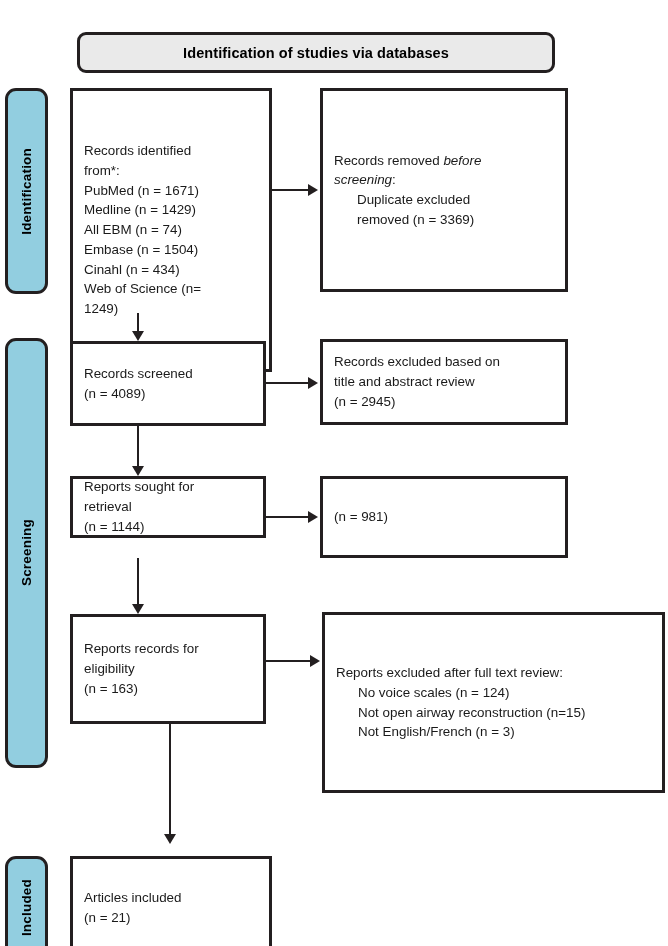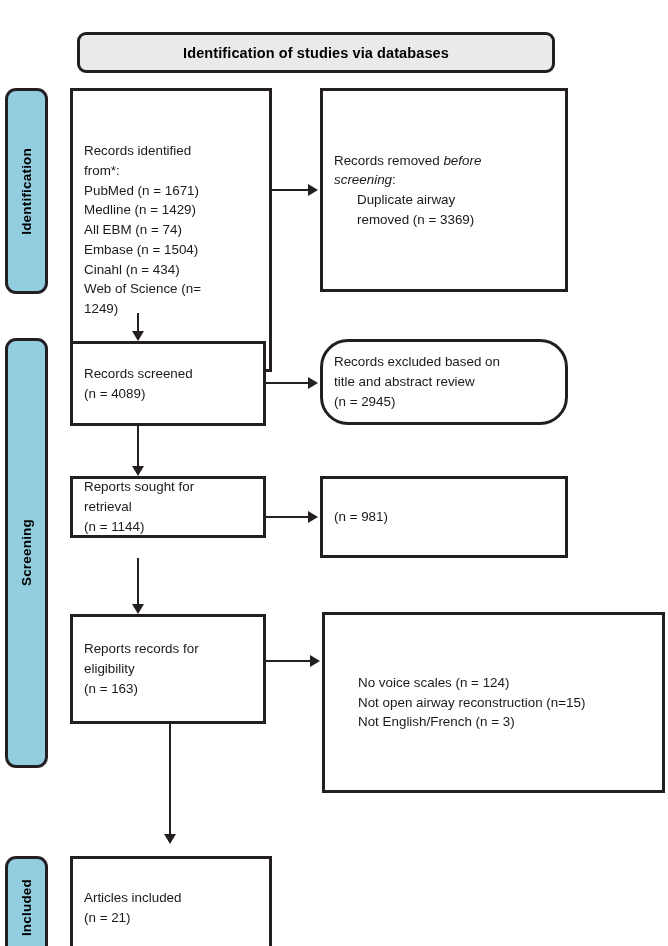--- a/index.html
+++ b/index.html
@@ -86,21 +86,21 @@
 
   
   #box-identified  { left: 70px; top: 60px;  width: 202px; height: 284px; }
   #box-screened    { left: 70px; top: 313px; width: 196px; height: 85px;  }
   #box-sought      { left: 70px; top: 448px; width: 196px; height: 62px;  }
   #box-assessed    { left: 70px; top: 586px; width: 196px; height: 110px; }
   #box-included    { left: 70px; top: 828px; width: 202px; height: 103px; }
 
   
   #box-removed     { left: 320px; top: 60px;  width: 248px; height: 204px; }
-  #box-excluded-ta { left: 320px; top: 311px; width: 248px; height: 86px; border-radius: 28px;  }
+  #box-excluded-ta { left: 320px; top: 311px; width: 248px; height: 86px;  }
   #box-notretrieved{ left: 320px; top: 448px; width: 248px; height: 82px;  }
   #box-excluded-ft { left: 322px; top: 584px; width: 343px; height: 181px; }
 
   
   .arrow-line-h {
     background: #231f20;
     height: 2.4px;
   }
   .arrow-head-r {
     width: 0; height: 0;
@@ -149,21 +149,21 @@
       <div class="box-line">Cinahl (n = 434)</div>
       <div class="box-line">Web of Science (n=</div>
       <div class="box-line">1249)</div>
     </div>
   </div>
 
   <div class="abs box" id="box-removed">
     <div class="box-inner">
       <div class="box-line"><span>Records removed </span><span class="ital">before</span></div>
       <div class="box-line"><span class="ital">screening</span><span>:</span></div>
-      <div class="box-line indent">Duplicate airway</div>
+      <div class="box-line indent">Duplicate excluded</div>
       <div class="box-line indent">removed (n = 3369)</div>
     </div>
   </div>
 
   <div class="abs box" id="box-screened">
     <div class="box-inner">
       <div class="box-line">Records screened</div>
       <div class="box-line">(n = 4089)</div>
     </div>
   </div>
@@ -193,20 +193,21 @@
   <div class="abs box" id="box-assessed">
     <div class="box-inner">
       <div class="box-line">Reports records for</div>
       <div class="box-line">eligibility</div>
       <div class="box-line">(n = 163)</div>
     </div>
   </div>
 
   <div class="abs box" id="box-excluded-ft">
     <div class="box-inner">
+      <div class="box-line">Reports excluded after full text review:</div>
       <div class="box-line indent-sm">No voice scales (n = 124)</div>
       <div class="box-line indent-sm">Not open airway reconstruction (n=15)</div>
       <div class="box-line indent-sm">Not English/French (n = 3)</div>
     </div>
   </div>
 
   <div class="abs box" id="box-included">
     <div class="box-inner">
       <div class="box-line">Articles included</div>
       <div class="box-line">(n = 21)</div>

